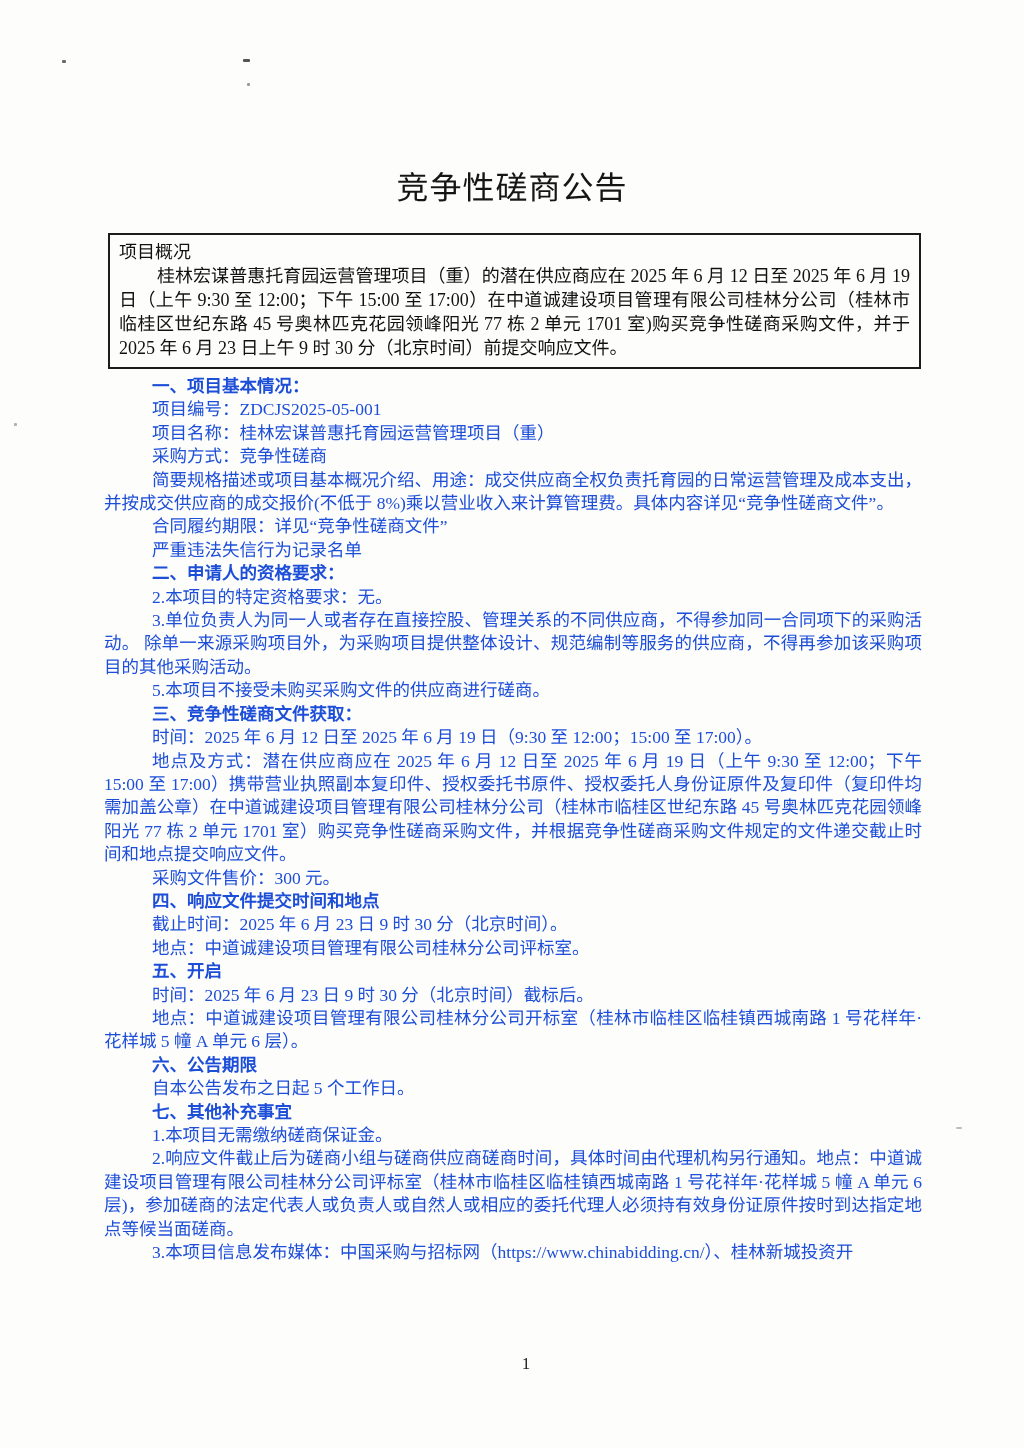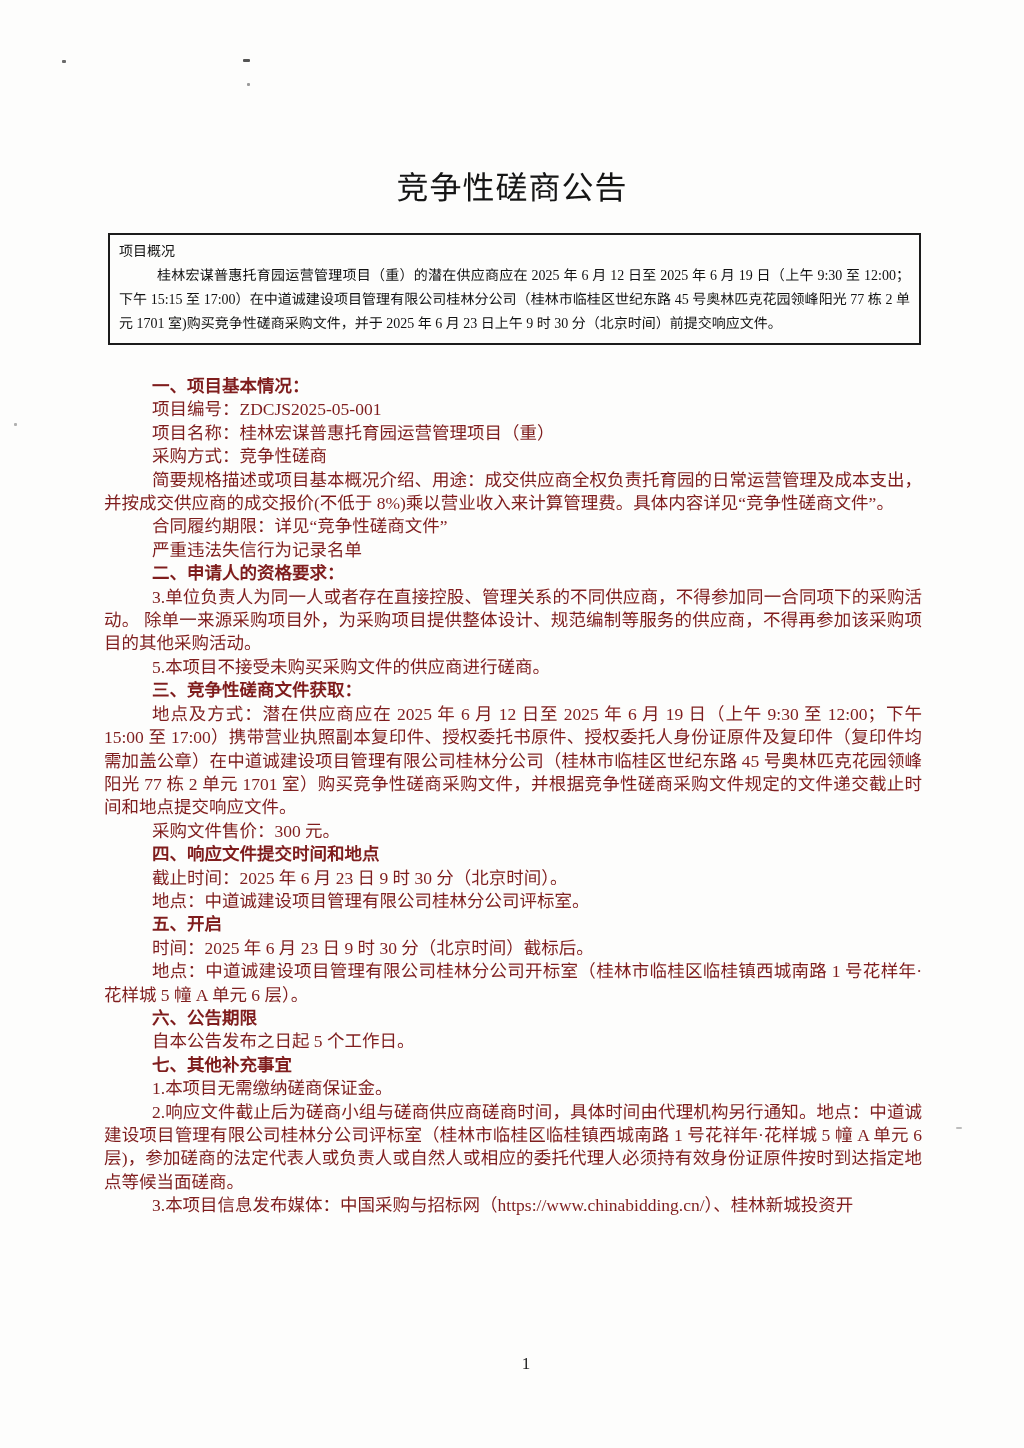--- a/index.html
+++ b/index.html
@@ -22,34 +22,34 @@
     letter-spacing:1px;
     color:#151515;
   }
   .overview-box{
     position:absolute;
     top:233px;left:108px;
     width:813px;
     box-sizing:border-box;
     border:2px solid #1c1c1c;
     padding:5px 9px 7px 9px;
-    font-size:14px;
+    font-size:18px;
     line-height:24px;
     text-align:justify;
   }
   .box-heading{margin:0;}
   .box-body{margin:0;text-indent:38px;}
   .main{
     position:absolute;
     top:375px;left:104px;
     width:818px;
     font-size:17.5px;
     line-height:23.4px;
     text-align:justify;
-    color:#7f1d1d;
+    color:#1d4ed8;
   }
   .main p{margin:0;text-indent:48px;}
   .sec-heading{font-weight:bold;text-indent:48px;}
   .bold{font-weight:normal;}
   .bleed{margin-right:-78px;font-family:Liberation Serif, serif;}
   .page-number{
     position:absolute;
     top:1354px;left:0;width:1052px;
     text-align:center;
     font-size:17px;
@@ -64,38 +64,40 @@
 </style>
 </head>
 <body>
 
 <div class="page">
 
   <div class="doc-title">竞争性磋商公告</div>
 
   <div class="overview-box">
     <p class="box-heading">项目概况</p>
-    <p class="box-body">桂林宏谋普惠托育园运营管理项目（重）的潜在供应商应在 2025 年 6 月 12 日至 2025 年 6 月 19 日（上午 9:30 至 12:00；下午 15:15 至 17:00）在中道诚建设项目管理有限公司桂林分公司（桂林市临桂区世纪东路 45 号奥林匹克花园领峰阳光 77 栋 2 单元 1701 室)购买竞争性磋商采购文件，并于 2025 年 6 月 23 日上午 9 时 30 分（北京时间）前提交响应文件。</p>
+    <p class="box-body">桂林宏谋普惠托育园运营管理项目（重）的潜在供应商应在 2025 年 6 月 12 日至 2025 年 6 月 19 日（上午 9:30 至 12:00；下午 15:00 至 17:00）在中道诚建设项目管理有限公司桂林分公司（桂林市临桂区世纪东路 45 号奥林匹克花园领峰阳光 77 栋 2 单元 1701 室)购买竞争性磋商采购文件，并于 2025 年 6 月 23 日上午 9 时 30 分（北京时间）前提交响应文件。</p>
   </div>
 
   <div class="main">
 
     <div class="sec-heading">一、项目基本情况：</div>
     <p class="bold">项目编号：ZDCJS2025-05-001</p>
     <p class="bold">项目名称：桂林宏谋普惠托育园运营管理项目（重）</p>
     <p class="bold">采购方式：竞争性磋商</p>
     <p>简要规格描述或项目基本概况介绍、用途：成交供应商全权负责托育园的日常运营管理及成本支出，并按成交供应商的成交报价(不低于 8%)乘以营业收入来计算管理费。具体内容详见“竞争性磋商文件”。</p>
     <p>合同履约期限：详见“竞争性磋商文件”</p>
     <p>严重违法失信行为记录名单</p>
 
     <div class="sec-heading">二、申请人的资格要求：</div>
+    <p>2.本项目的特定资格要求：无。</p>
     <p>3.单位负责人为同一人或者存在直接控股、管理关系的不同供应商，不得参加同一合同项下的采购活动。 除单一来源采购项目外，为采购项目提供整体设计、规范编制等服务的供应商，不得再参加该采购项目的其他采购活动。</p>
     <p>5.本项目不接受未购买采购文件的供应商进行磋商。</p>
 
     <div class="sec-heading">三、竞争性磋商文件获取：</div>
+    <p>时间：2025 年 6 月 12 日至 2025 年 6 月 19 日（9:30 至 12:00；15:00 至 17:00）。</p>
     <p>地点及方式：潜在供应商应在 2025 年 6 月 12 日至 2025 年 6 月 19 日（上午 9:30 至 12:00；下午 15:00 至 17:00）携带营业执照副本复印件、授权委托书原件、授权委托人身份证原件及复印件（复印件均需加盖公章）在中道诚建设项目管理有限公司桂林分公司（桂林市临桂区世纪东路 45 号奥林匹克花园领峰阳光 77 栋 2 单元 1701 室）购买竞争性磋商采购文件，并根据竞争性磋商采购文件规定的文件递交截止时间和地点提交响应文件。</p>
     <p>采购文件售价：300 元。</p>
 
     <div class="sec-heading">四、响应文件提交时间和地点</div>
     <p>截止时间：2025 年 6 月 23 日 9 时 30 分（北京时间）。</p>
     <p>地点：中道诚建设项目管理有限公司桂林分公司评标室。</p>
 
     <div class="sec-heading">五、开启</div>
     <p>时间：2025 年 6 月 23 日 9 时 30 分（北京时间）截标后。</p>
     <p>地点：中道诚建设项目管理有限公司桂林分公司开标室（桂林市临桂区临桂镇西城南路 1 号花样年·花样城 5 幢 A 单元 6 层）。</p>

